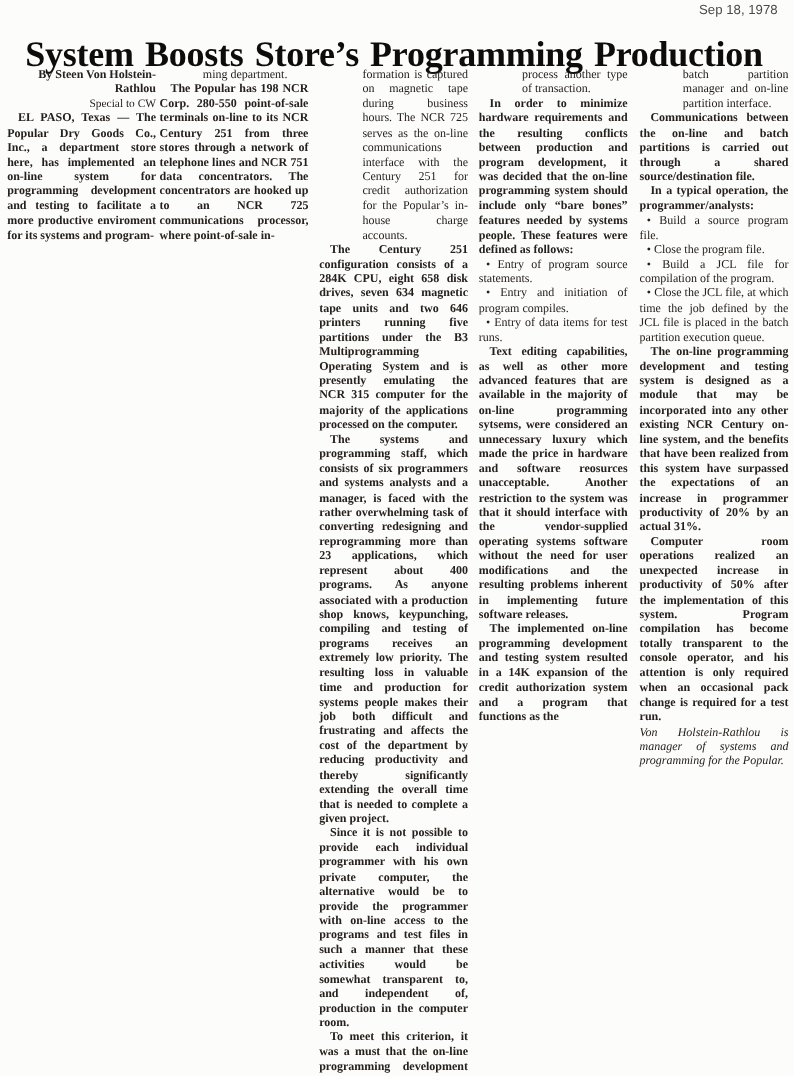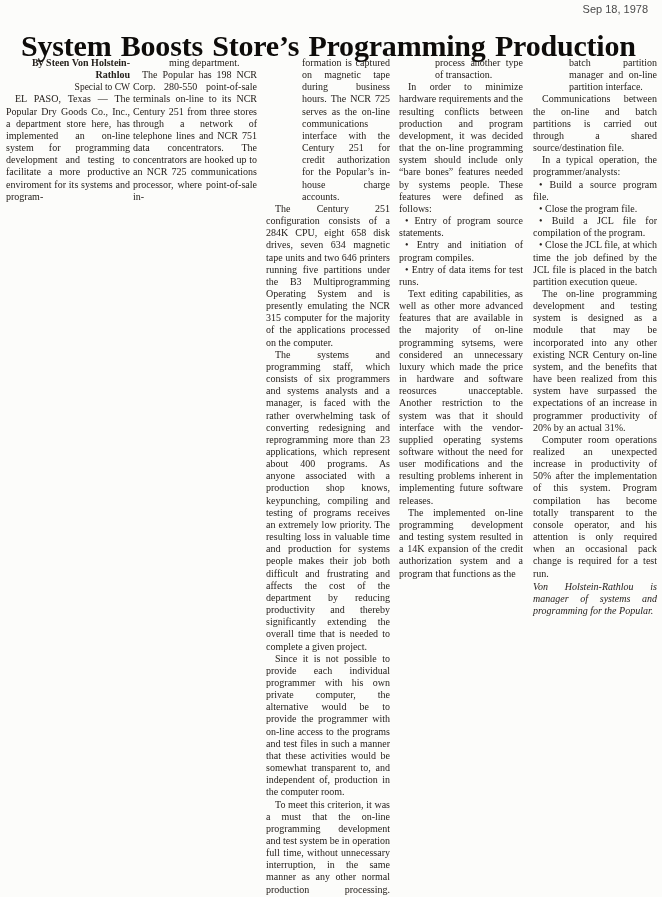--- a/index.html
+++ b/index.html
@@ -46,21 +46,21 @@
     text-align: justify;
   }
   .column:nth-child(1) { left: 6px;   }
   .column:nth-child(2) { left: 133px; }
   .column:nth-child(3) { left: 266px; }
   .column:nth-child(4) { left: 399px; }
   .column:nth-child(5) { left: 533px; }
   .column p { margin: 0; }
   p.byline  { font-weight: bold; text-align: right; text-indent: 0; }
   p.tagline { text-align: right; font-size: 9.5px; text-indent: 0; }
-  p.para    { text-indent: 9px; }
+  p.para    { text-indent: 9px; font-weight: bold; }
   p.cont    { text-indent: 0; padding-left: 36px; }
   p.bullet  { text-indent: 6px; }
   p.note    { font-style: italic; margin-top: 1px; text-indent: 0; }
 </style>
 </head>
 <body>
 
 <div class="page">
   <div class="date">Sep 18, 1978</div>
   <h1 class="headline">System Boosts Store’s Programming Production</h1>

